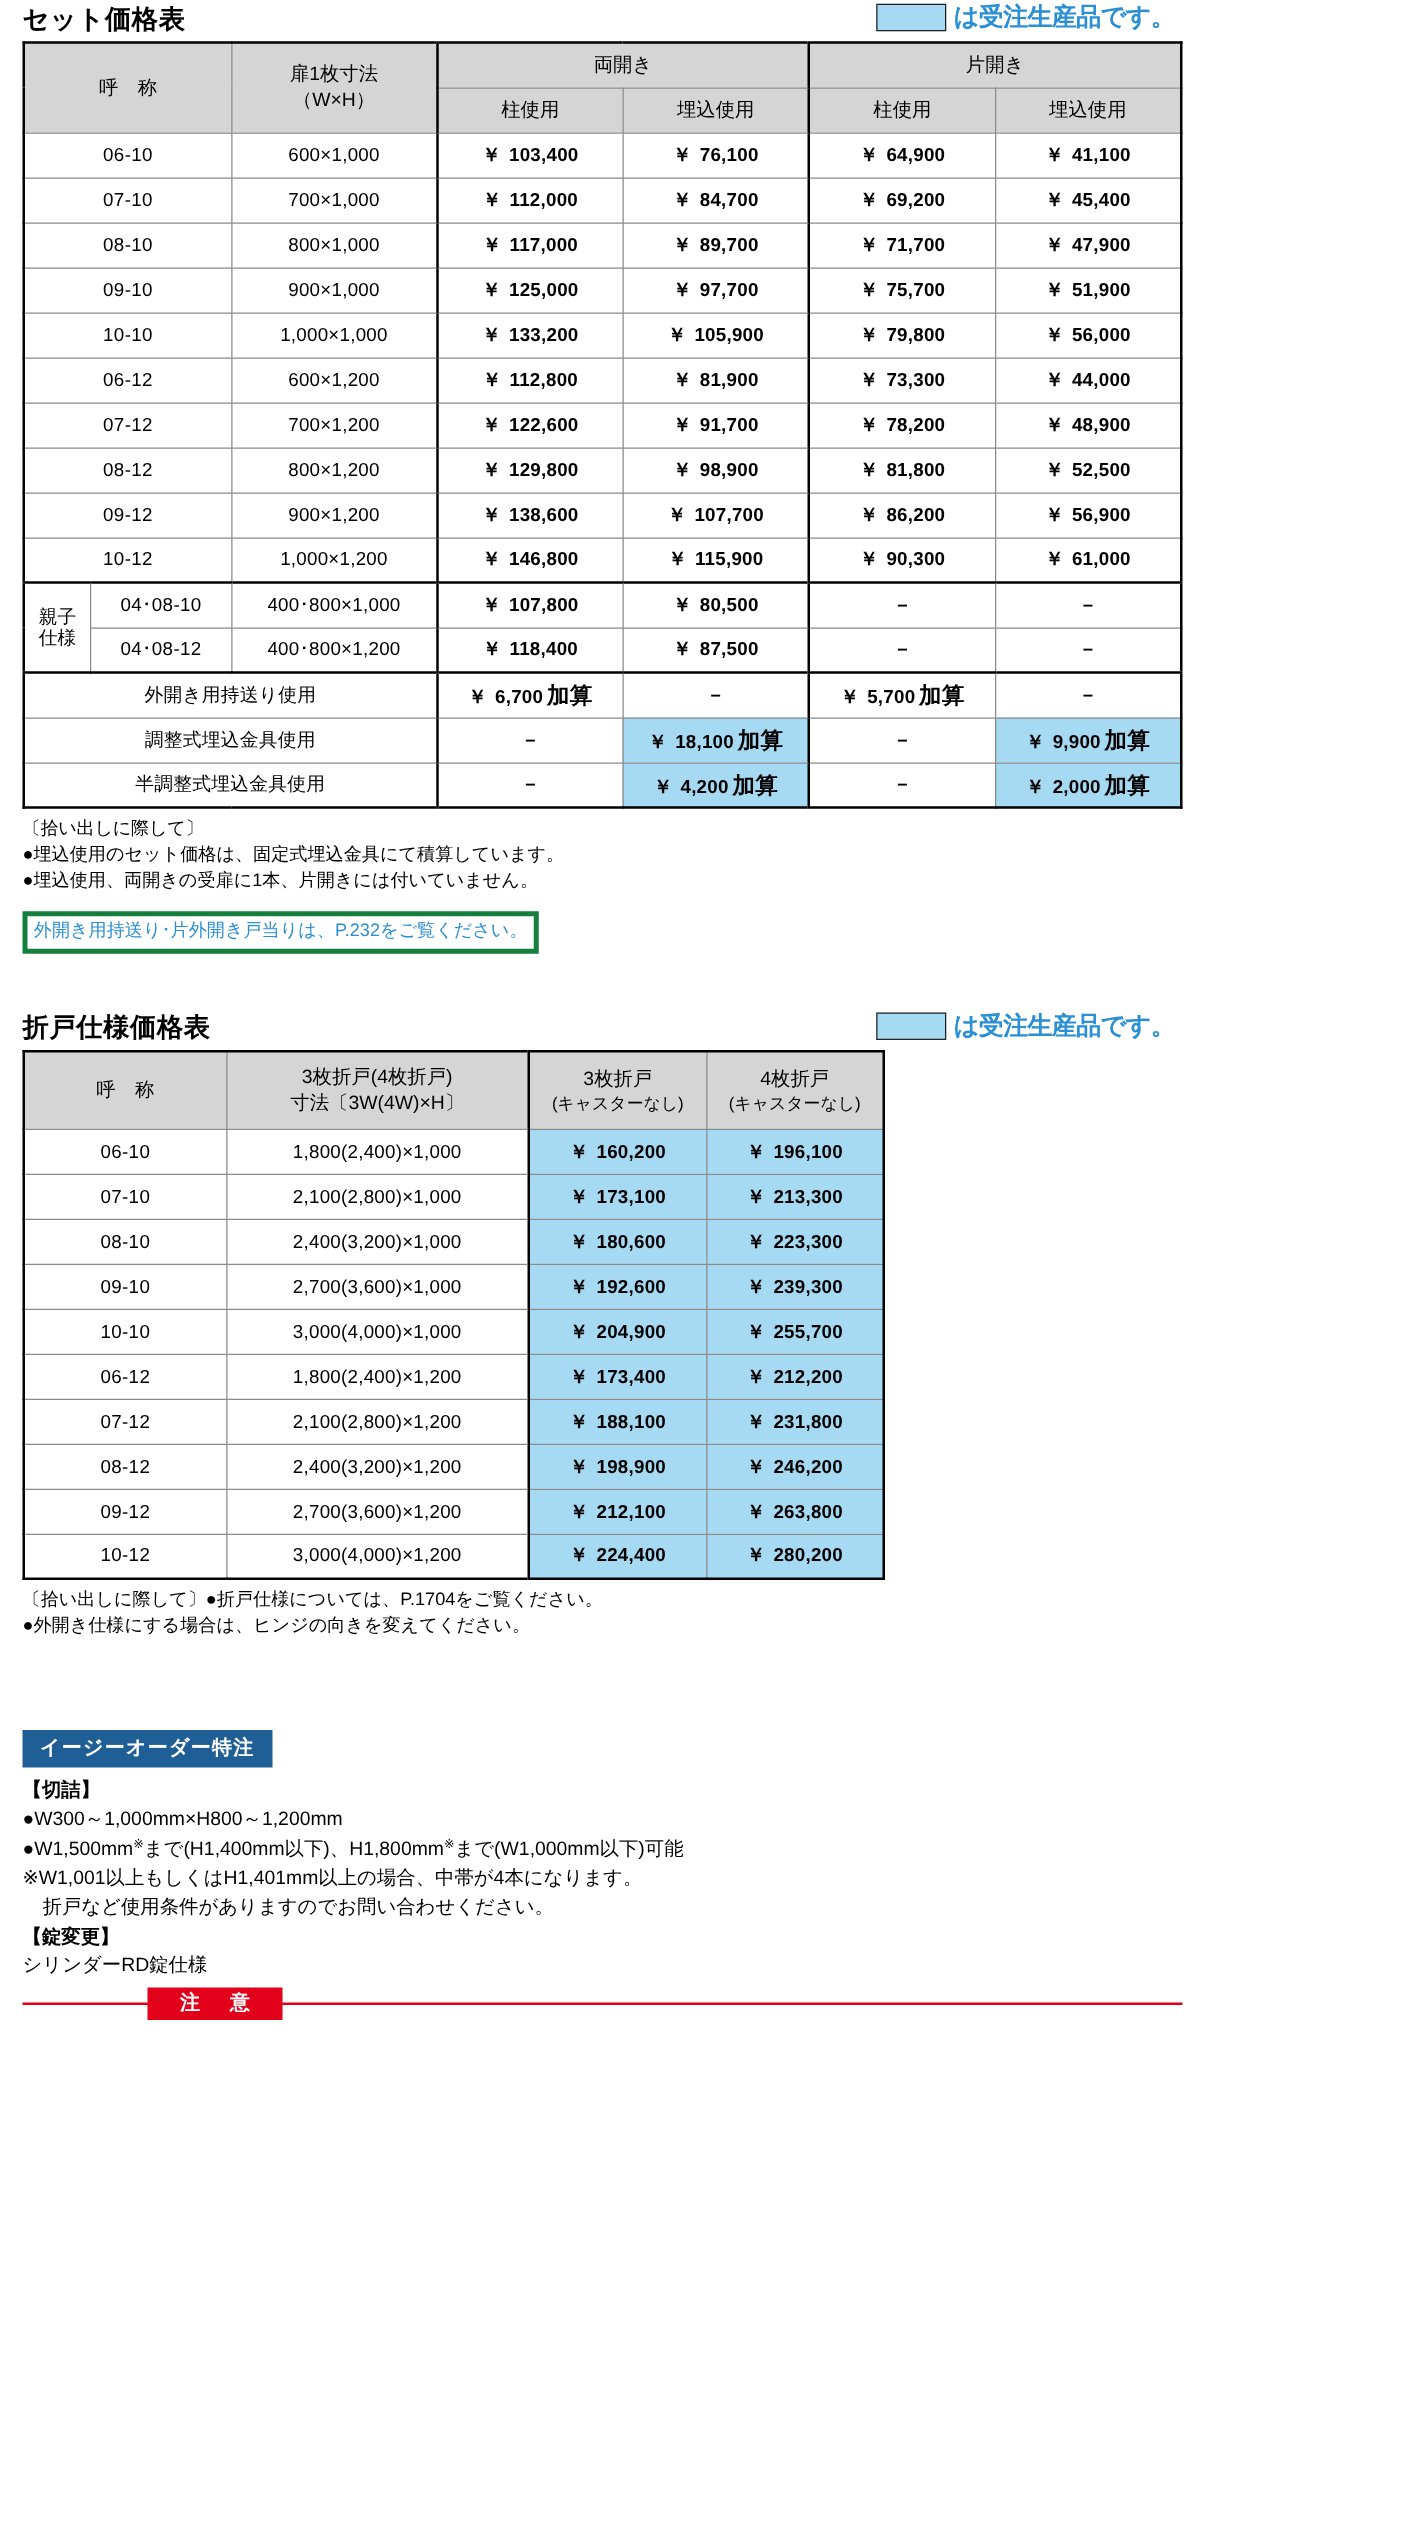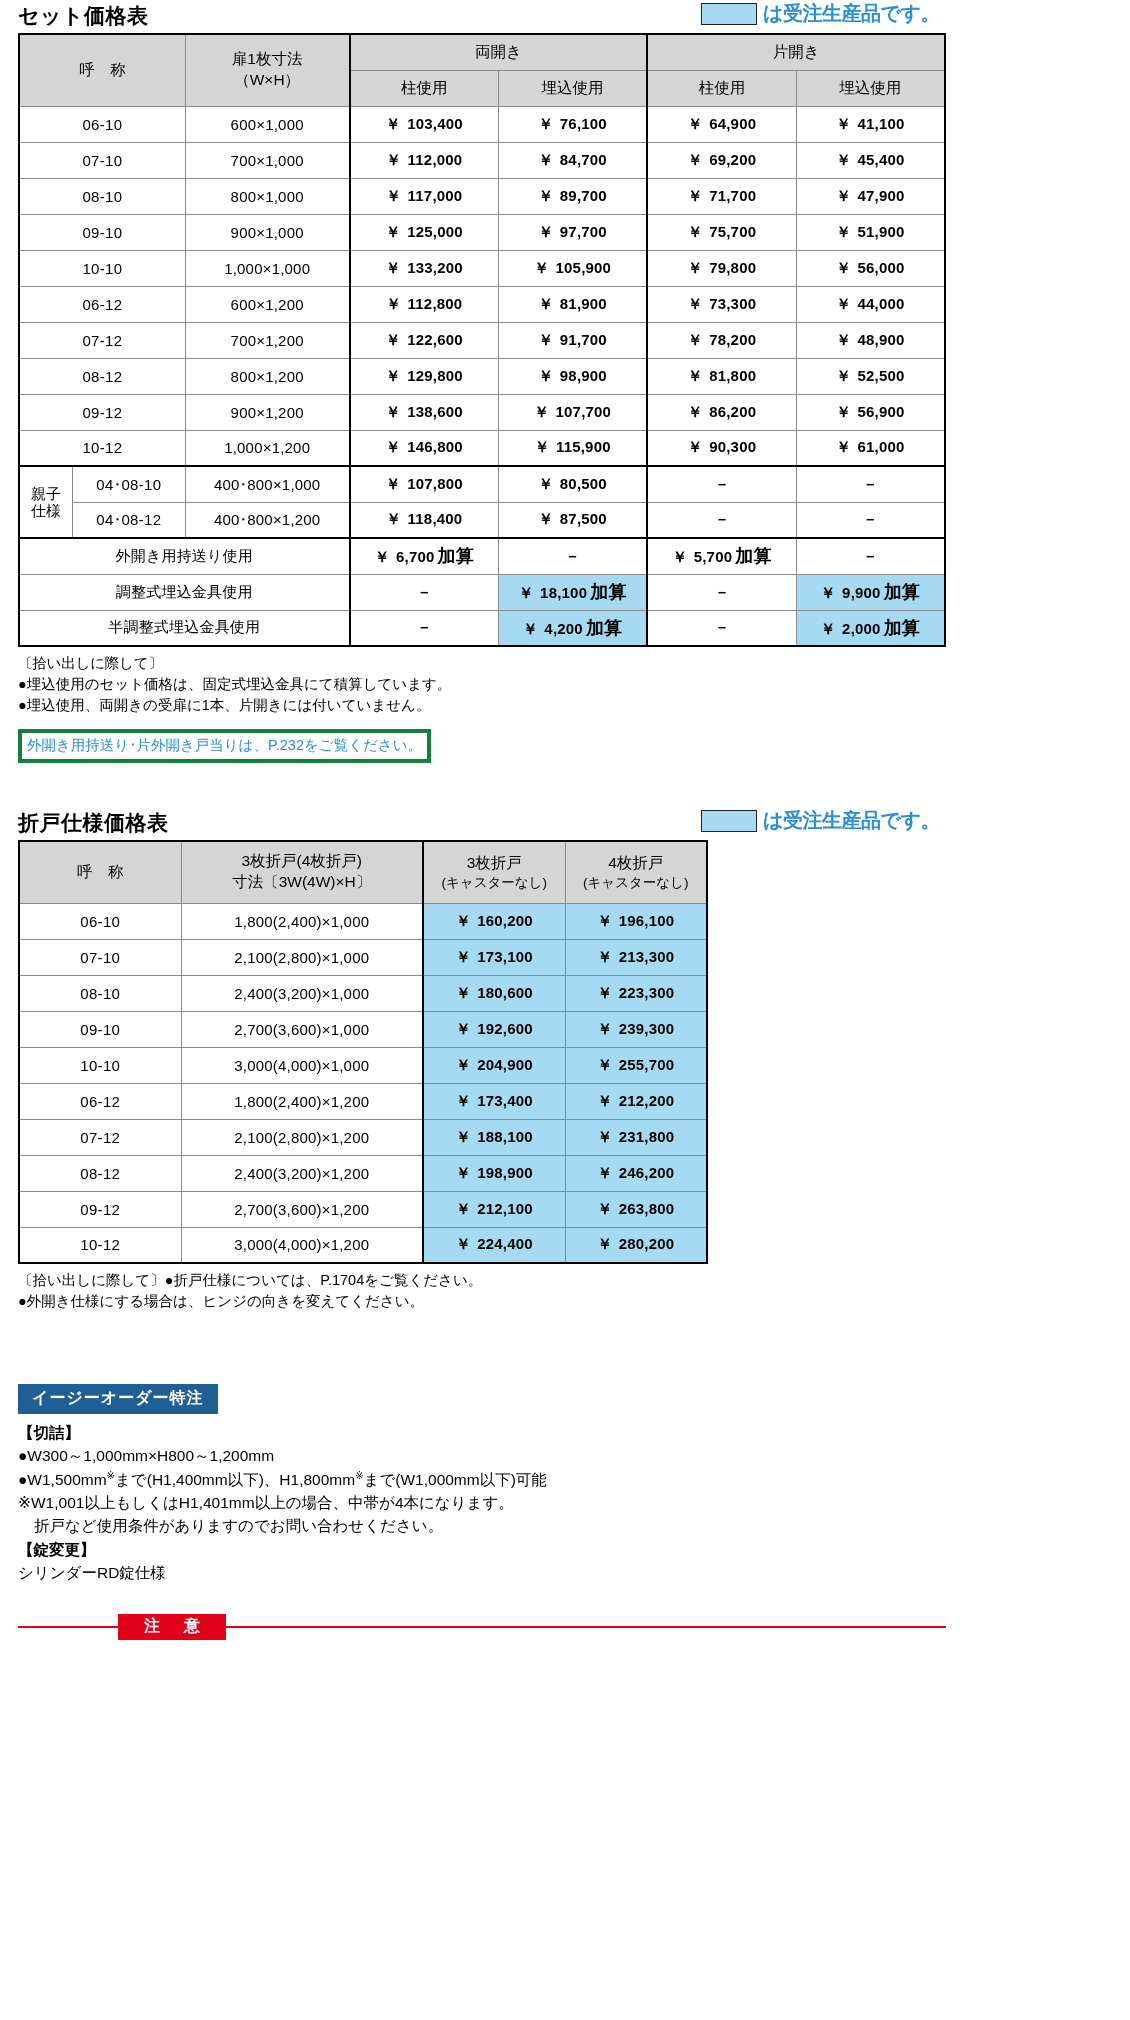--- a/index.html
+++ b/index.html
@@ -115,21 +115,21 @@
     letter-spacing: 1px;
   }
   .badge-wrap { margin-top: 10px; }
   .eo-body { font-size: 15.5px; line-height: 1.5; margin-top: 7px; }
   .eo-body .h { font-weight: bold; }
   .eo-body .indent { padding-left: 16px; }
   sup.mm { font-size: 10px; vertical-align: super; }
 
   
   .caution-bar {
-    margin-top: 30px;
+    margin-top: 6px;
     height: 26px;
     position: relative;
   }
   .caution-line {
     position: absolute;
     left: 0; right: 0; top: 12px;
     height: 2px; background: #e2001a;
   }
   .caution-label {
     position: absolute;

